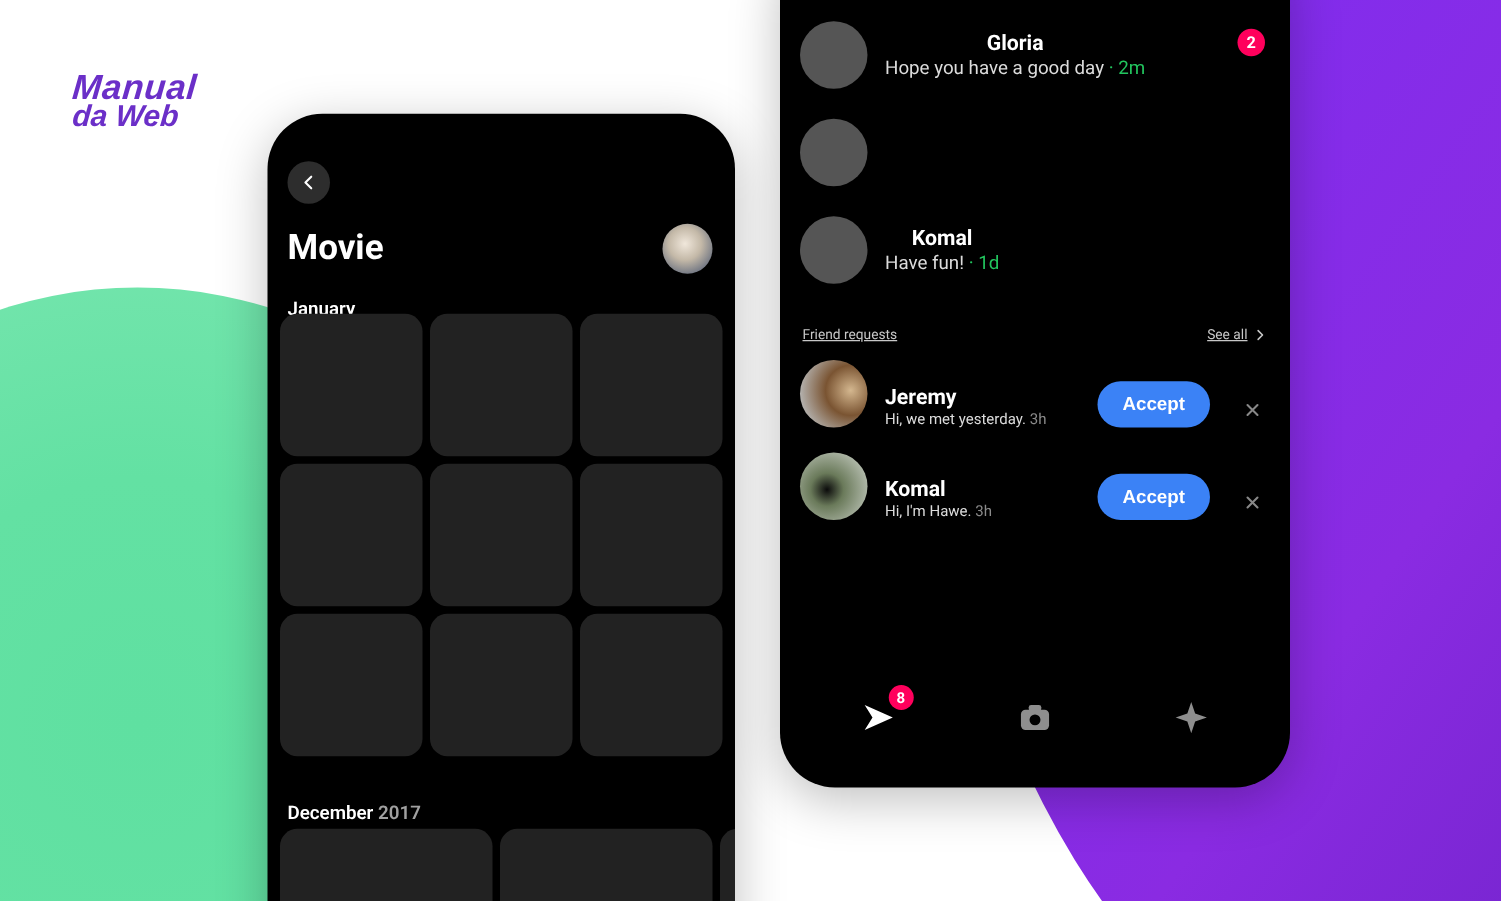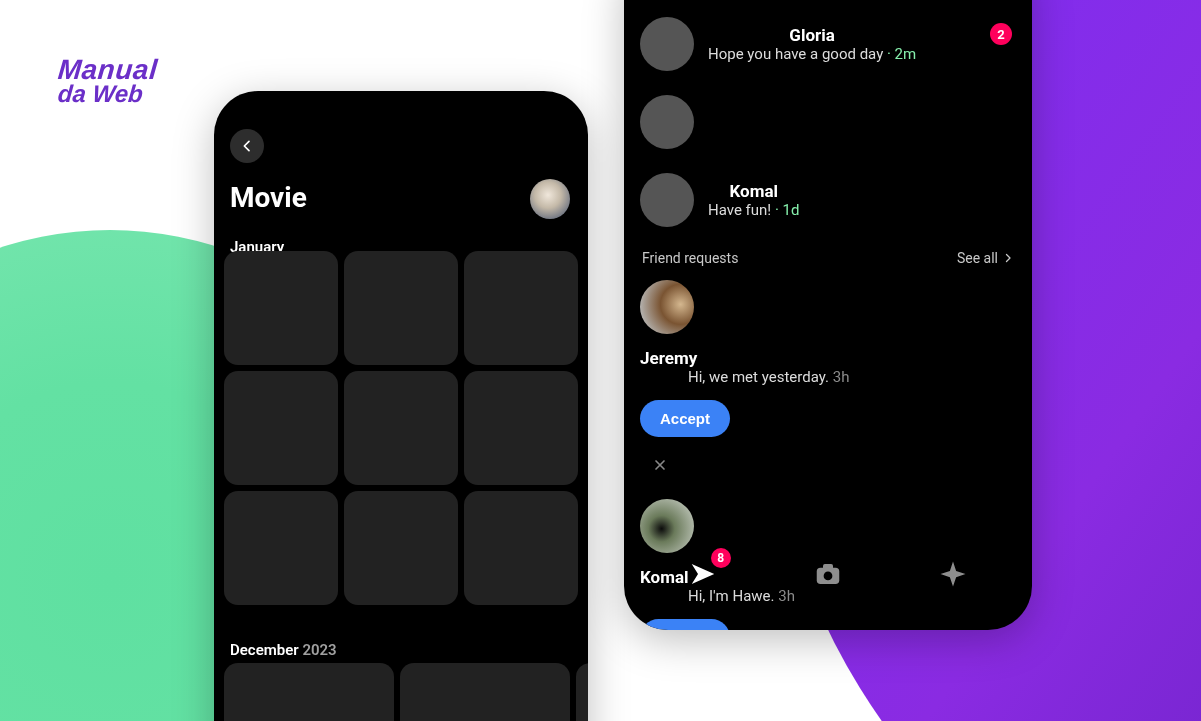--- a/index.html
+++ b/index.html
@@ -153,21 +153,21 @@
     position: relative;
   }
   .chat .avatar {
     width: 54px; height: 54px;
     border-radius: 50%;
     flex-shrink: 0;
     background: #555;
   }
   .chat .text .name { font-size: 17px; font-weight: 700; text-align: center; }
   .chat .text .msg { font-size: 15px; color: #dcdcdc; }
-  .chat .text .msg .time { color: #86efac; }
+  .chat .text .msg .time { color: #22c55e; }
   .chat .badge {
     position: absolute;
     right: 4px;
     top: 18px;
     background: #ff005c;
     color: #fff;
     font-size: 13px;
     font-weight: 700;
     width: 22px; height: 22px;
     border-radius: 11px;
@@ -179,38 +179,38 @@
   .av-eduardo { background: radial-gradient(circle at 50% 35%, #d7b893 0%, #a8835e 40%, #4f5a6a 100%); }
   .av-komal { background: radial-gradient(circle at 50% 35%, #c38a6a 0%, #8e573f 40%, #b02d3a 100%); }
   .av-tao { background: radial-gradient(circle at 50% 35%, #c9b8a3 0%, #6a7f9c 40%, #2aa9e0 100%); }
   .av-jeremy { background: radial-gradient(circle at 75% 45%, #d4b78f 0%, #7a5432 40%, #cfdde8 100%); }
   .av-hawe { background: radial-gradient(circle at 40% 55%, #0b0b0b 0%, #6a7a5a 30%, #d5d9d3 100%); }
 
   .p2-section {
     display: flex;
     justify-content: space-between;
     align-items: center;
-    font-size: 14px;
+    font-size: 11px;
     color: #c8c8c8;
-    margin-top: 3px;
+    margin-top: 14px;
     padding: 8px 2px 4px 2px;
+    text-decoration: underline;
   }
   .p2-section .seeall { color:#c8c8c8; display:flex; align-items:center; gap:4px; cursor:pointer; }
 
   .req {
     display: flex;
-    align-items: flex-start;
+    align-items: flex-end;
     gap: 14px;
     padding: 10px 0;
-    flex-direction: column;
   }
   .req .avatar { width: 54px; height: 54px; border-radius: 50%; flex-shrink:0; }
   .req .text { flex: 1; }
   .req .text .name { font-size: 17px; font-weight: 700; }
-  .req .text .msg { font-size: 15px; color: #dcdcdc; margin-left: 48px; }
+  .req .text .msg { font-size: 12px; color: #dcdcdc; }
   .req .text .msg .time { color:#8b8b8b; }
   .req .accept {
     background: #3b82f6;
     color: #fff;
     border: none;
     border-radius: 22px;
     padding: 10px 20px;
     font-size: 15px;
     font-weight: 600;
   }
@@ -273,21 +273,21 @@
     <div class="cell photo-sunset1"></div>
     <div class="cell photo-fireworks"></div>
     <div class="cell photo-tower"></div>
     <div class="cell photo-cat"></div>
     <div class="cell photo-sunset2"></div>
     <div class="cell photo-bike"></div>
   </div>
 
   <div class="p1-month m2">
     <span>December</span>
-    <span class="year">2023</span>
+    <span class="year">2017</span>
   </div>
   <div class="p1-grid g2">
     <div class="cell photo-bldg"></div>
     <div class="cell photo-tennis"></div>
     <div class="cell photo-sphynx"></div>
   </div>
 </div>
 
 <div class="phone phone2">
   <div class="p2-list" id="p2-list">

